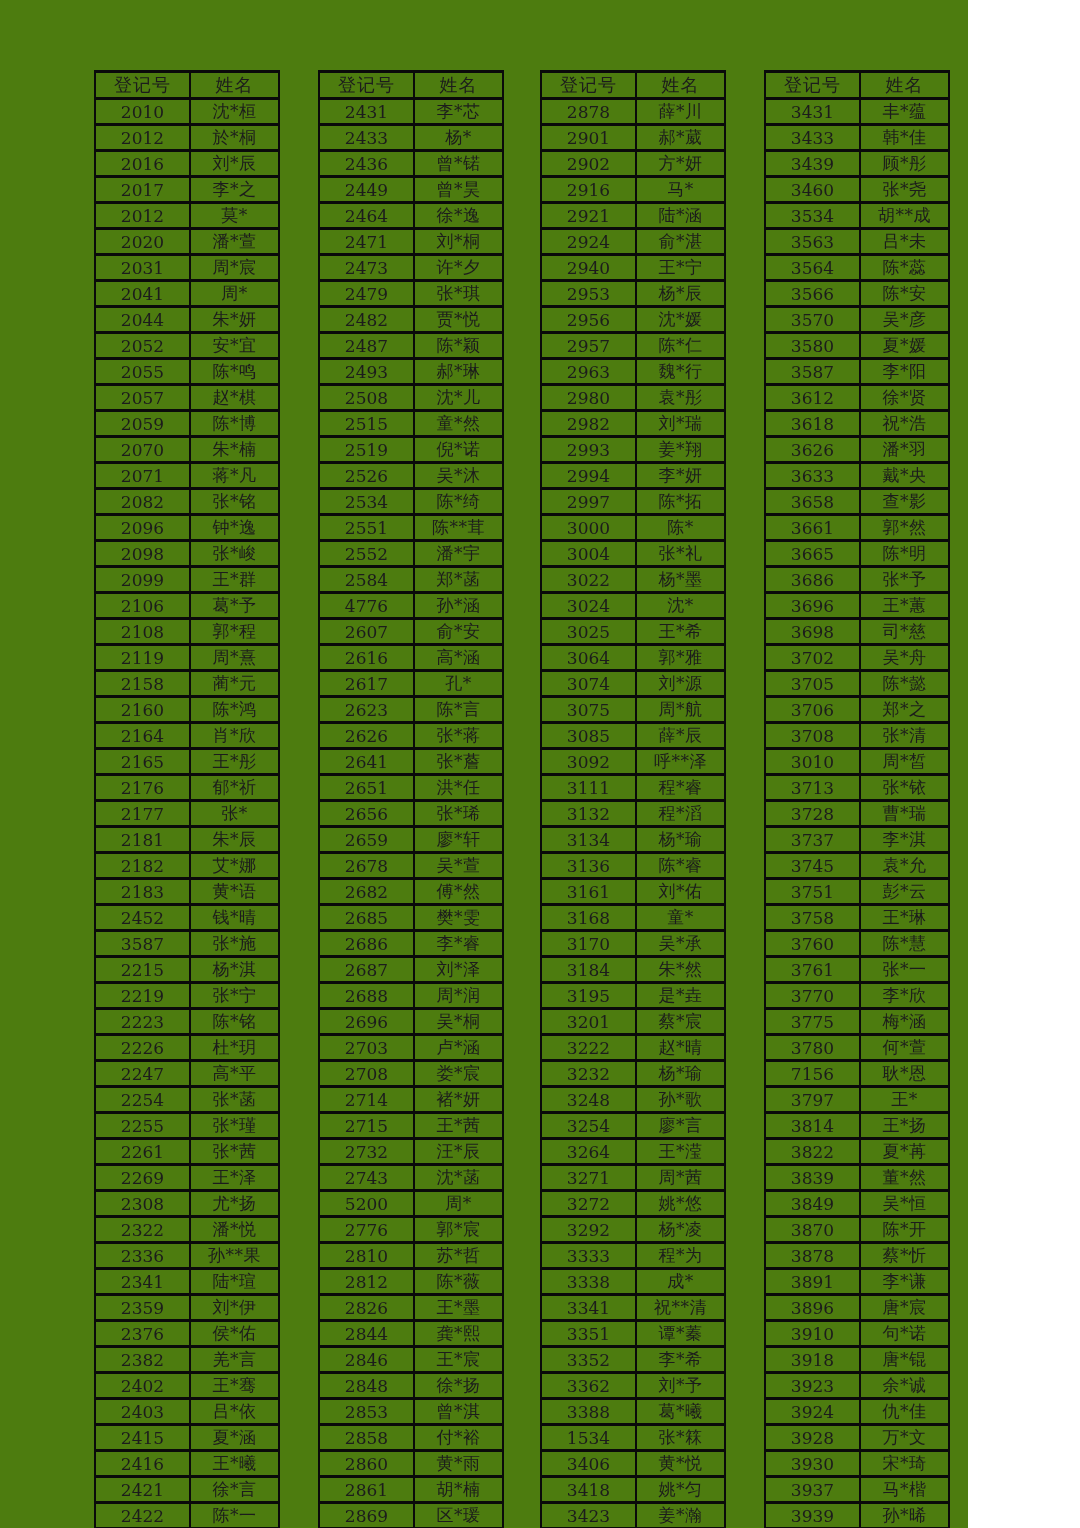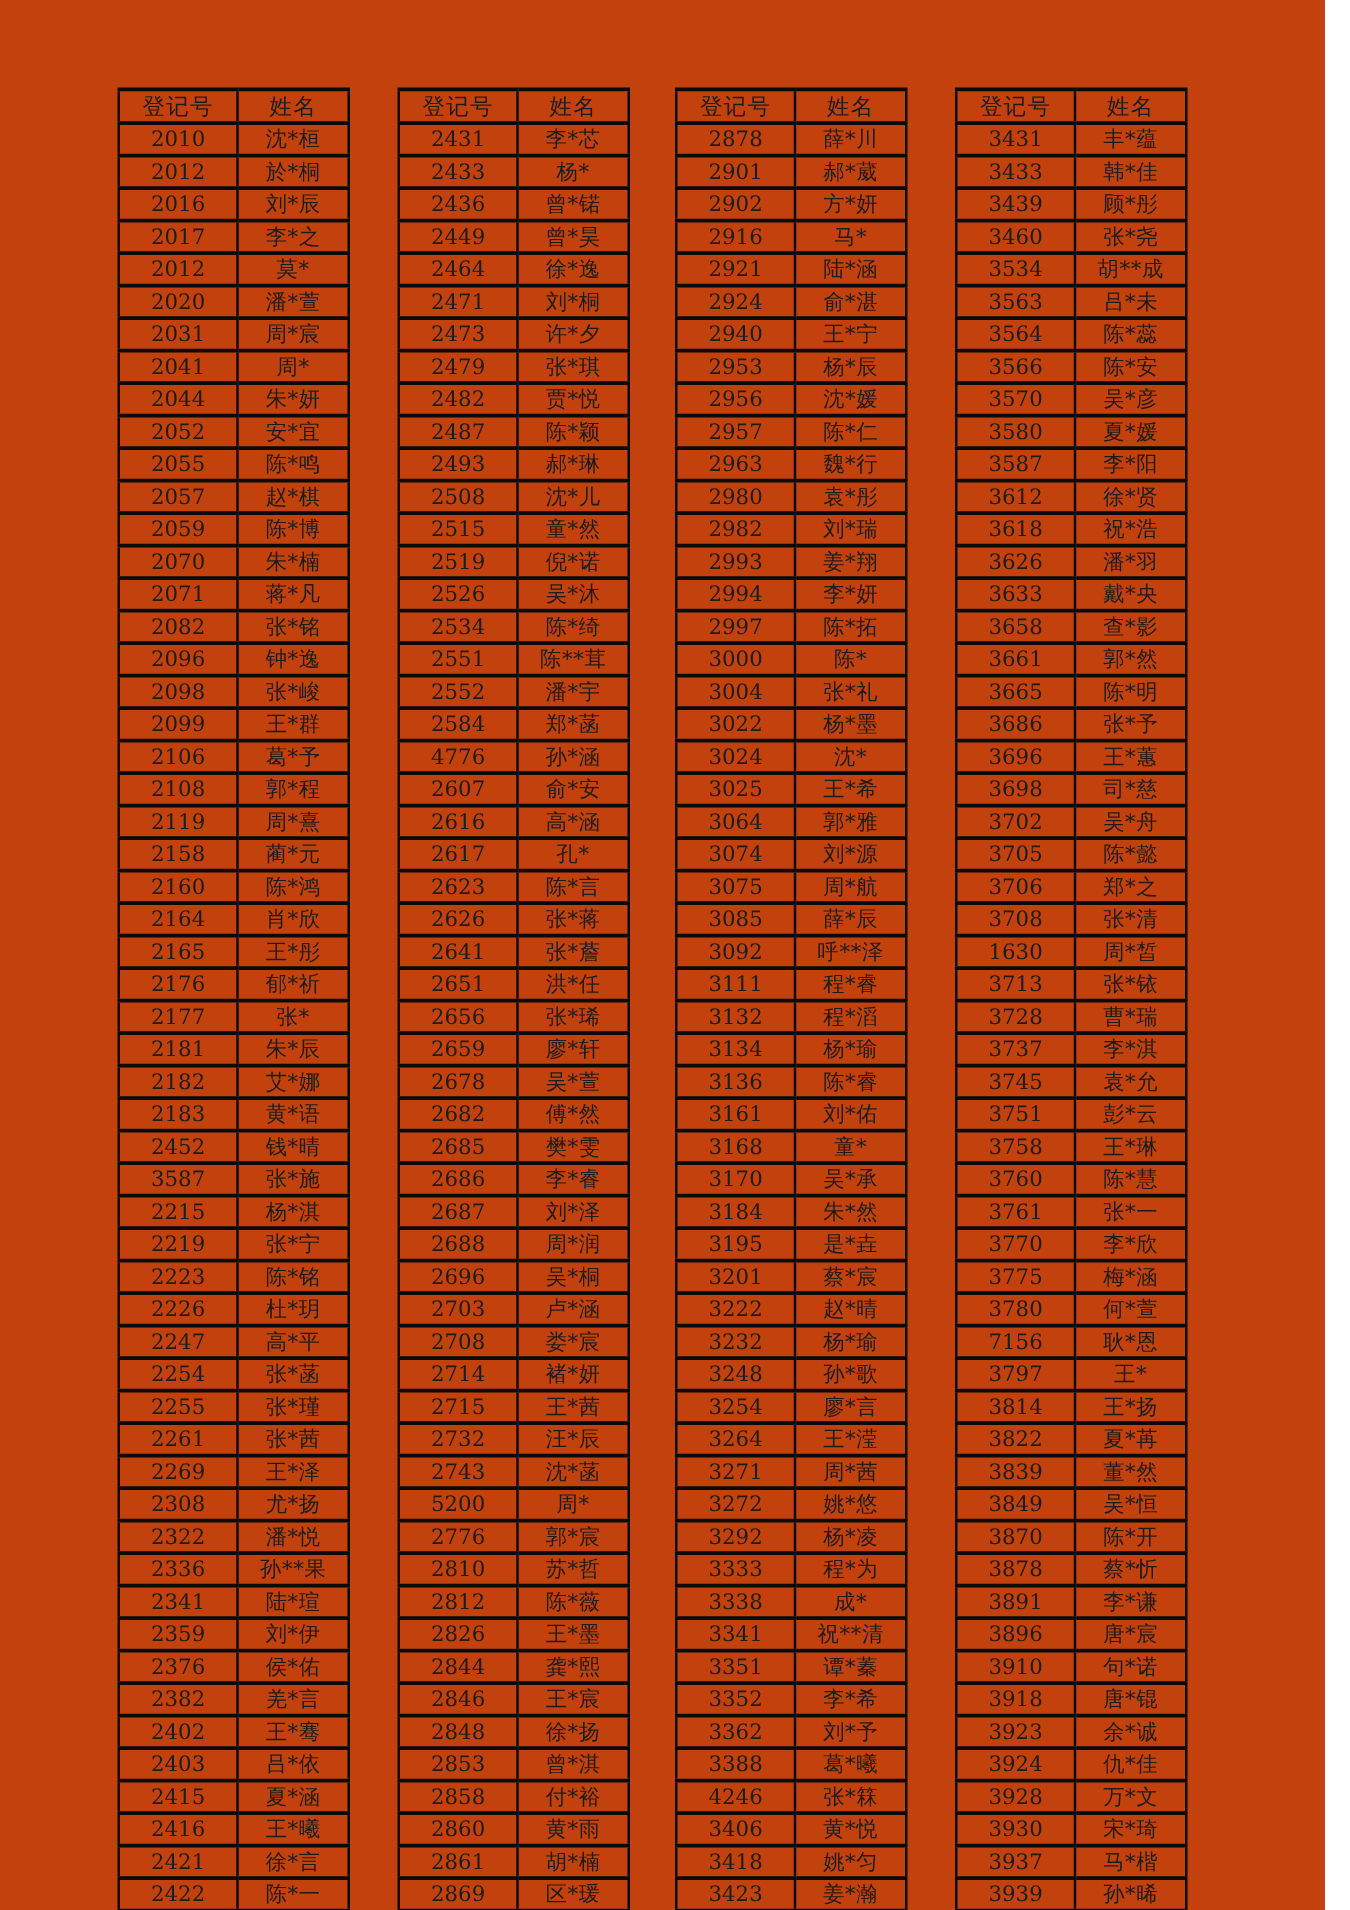--- a/index.html
+++ b/index.html
@@ -2,23 +2,23 @@
 <html><head>
 <meta charset="utf-8">
 <style>
   html, body {
     margin: 0;
     padding: 0;
     background: #ffffff;
   }
   .page {
     position: relative;
-    width: 1060px;
+    width: 968px;
     height: 1528px;
-    background: #c2410c;
+    background: #4d7c0f;
     font-family: "DejaVu Serif", "Liberation Serif", serif;
     color: #1c1c1c;
     overflow: hidden;
   }
   .reg-table {
     position: absolute;
     top: 70px;
     border-collapse: collapse;
     table-layout: fixed;
     width: 184px;
@@ -740,21 +740,21 @@
         </tr>
         <tr>
           <td class="regno">3362</td>
           <td class="pname">刘*予</td>
         </tr>
         <tr>
           <td class="regno">3388</td>
           <td class="pname">葛*曦</td>
         </tr>
         <tr>
-          <td class="regno">4246</td>
+          <td class="regno">1534</td>
           <td class="pname">张*箖</td>
         </tr>
         <tr>
           <td class="regno">3406</td>
           <td class="pname">黄*悦</td>
         </tr>
         <tr>
           <td class="regno">3418</td>
           <td class="pname">姚*匀</td>
         </tr>
@@ -871,21 +871,21 @@
         </tr>
         <tr>
           <td class="regno">3706</td>
           <td class="pname">郑*之</td>
         </tr>
         <tr>
           <td class="regno">3708</td>
           <td class="pname">张*清</td>
         </tr>
         <tr>
-          <td class="regno">1630</td>
+          <td class="regno">3010</td>
           <td class="pname">周*皙</td>
         </tr>
         <tr>
           <td class="regno">3713</td>
           <td class="pname">张*铱</td>
         </tr>
         <tr>
           <td class="regno">3728</td>
           <td class="pname">曹*瑞</td>
         </tr>

